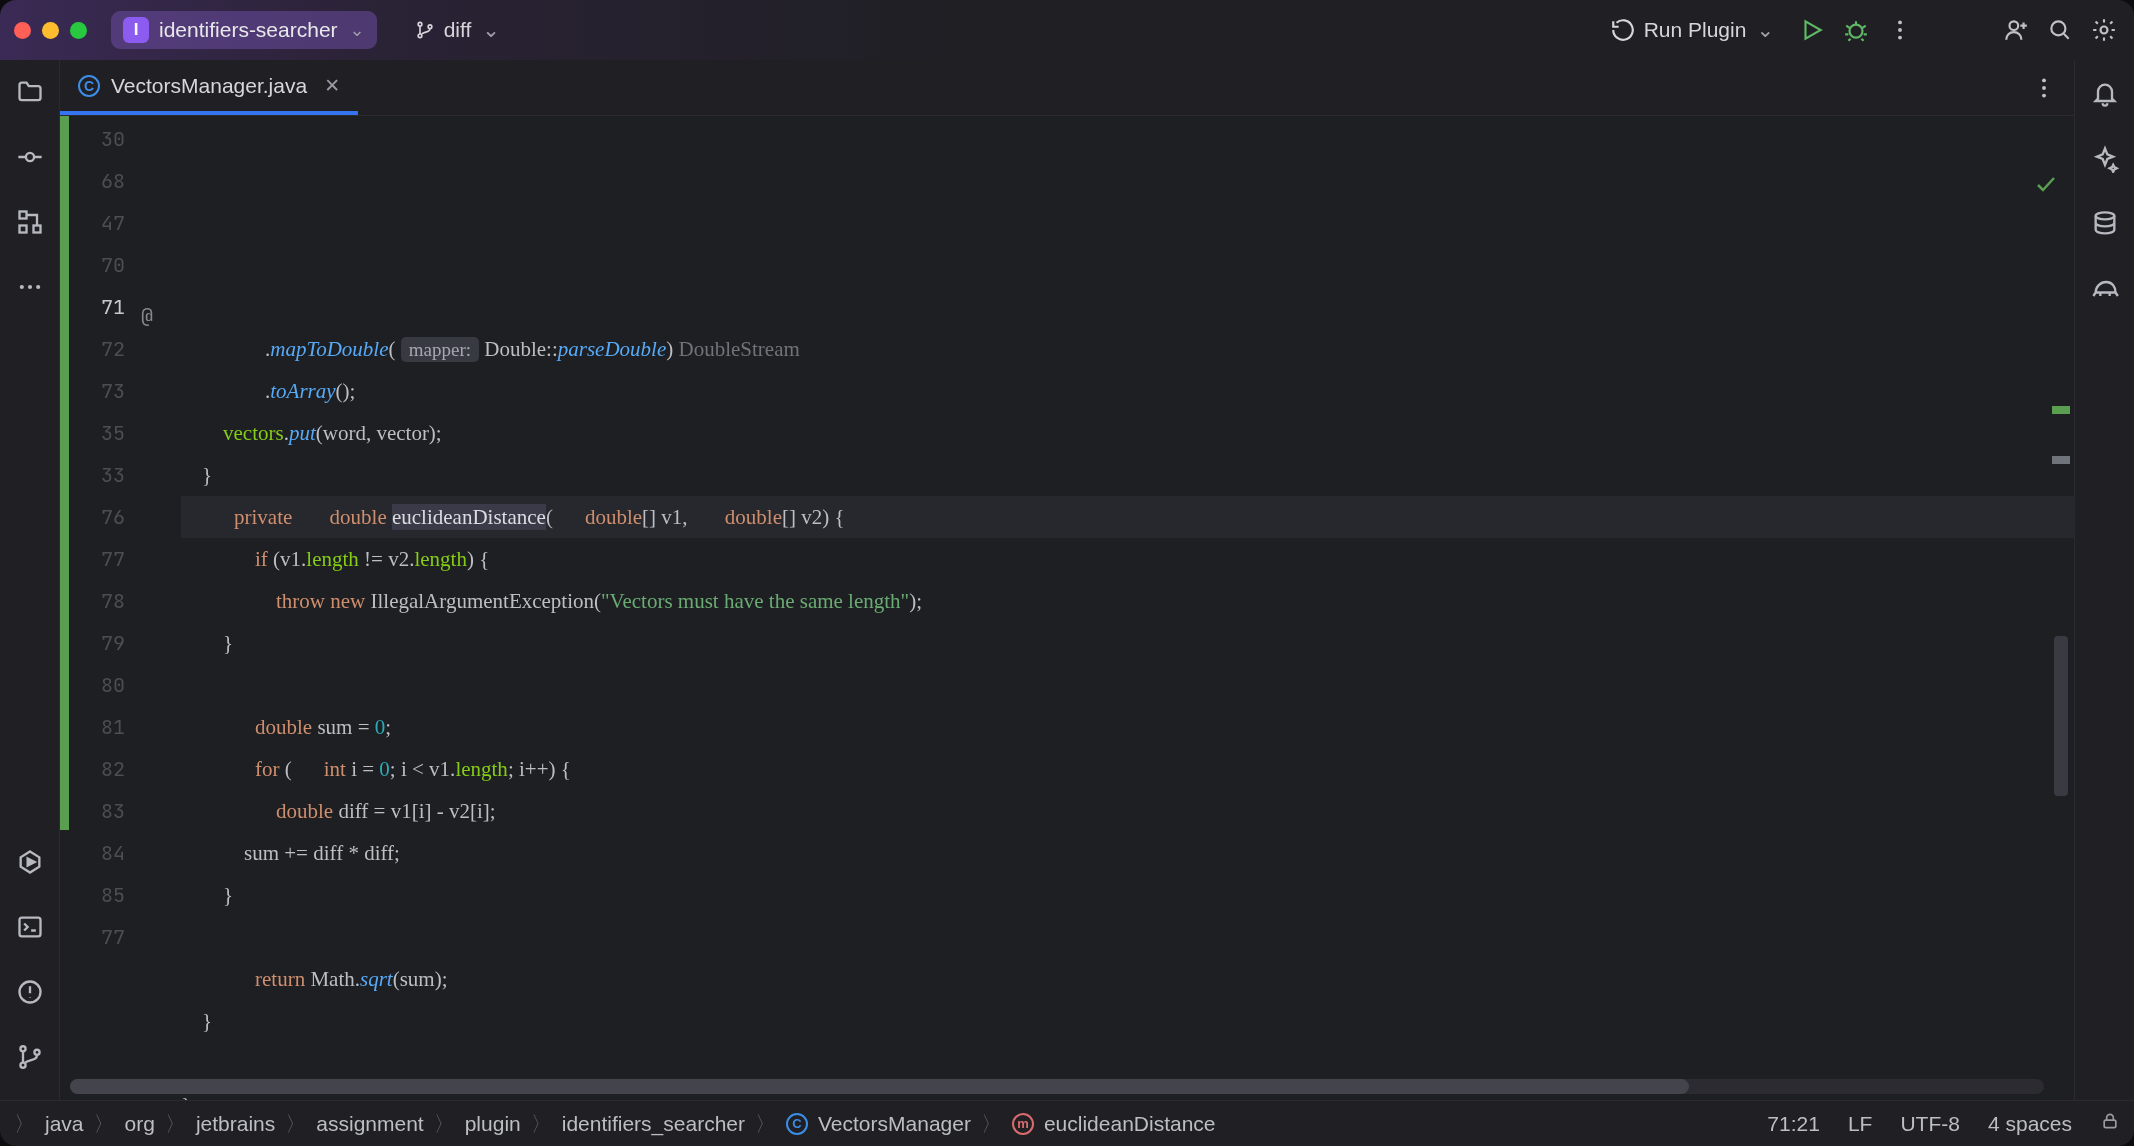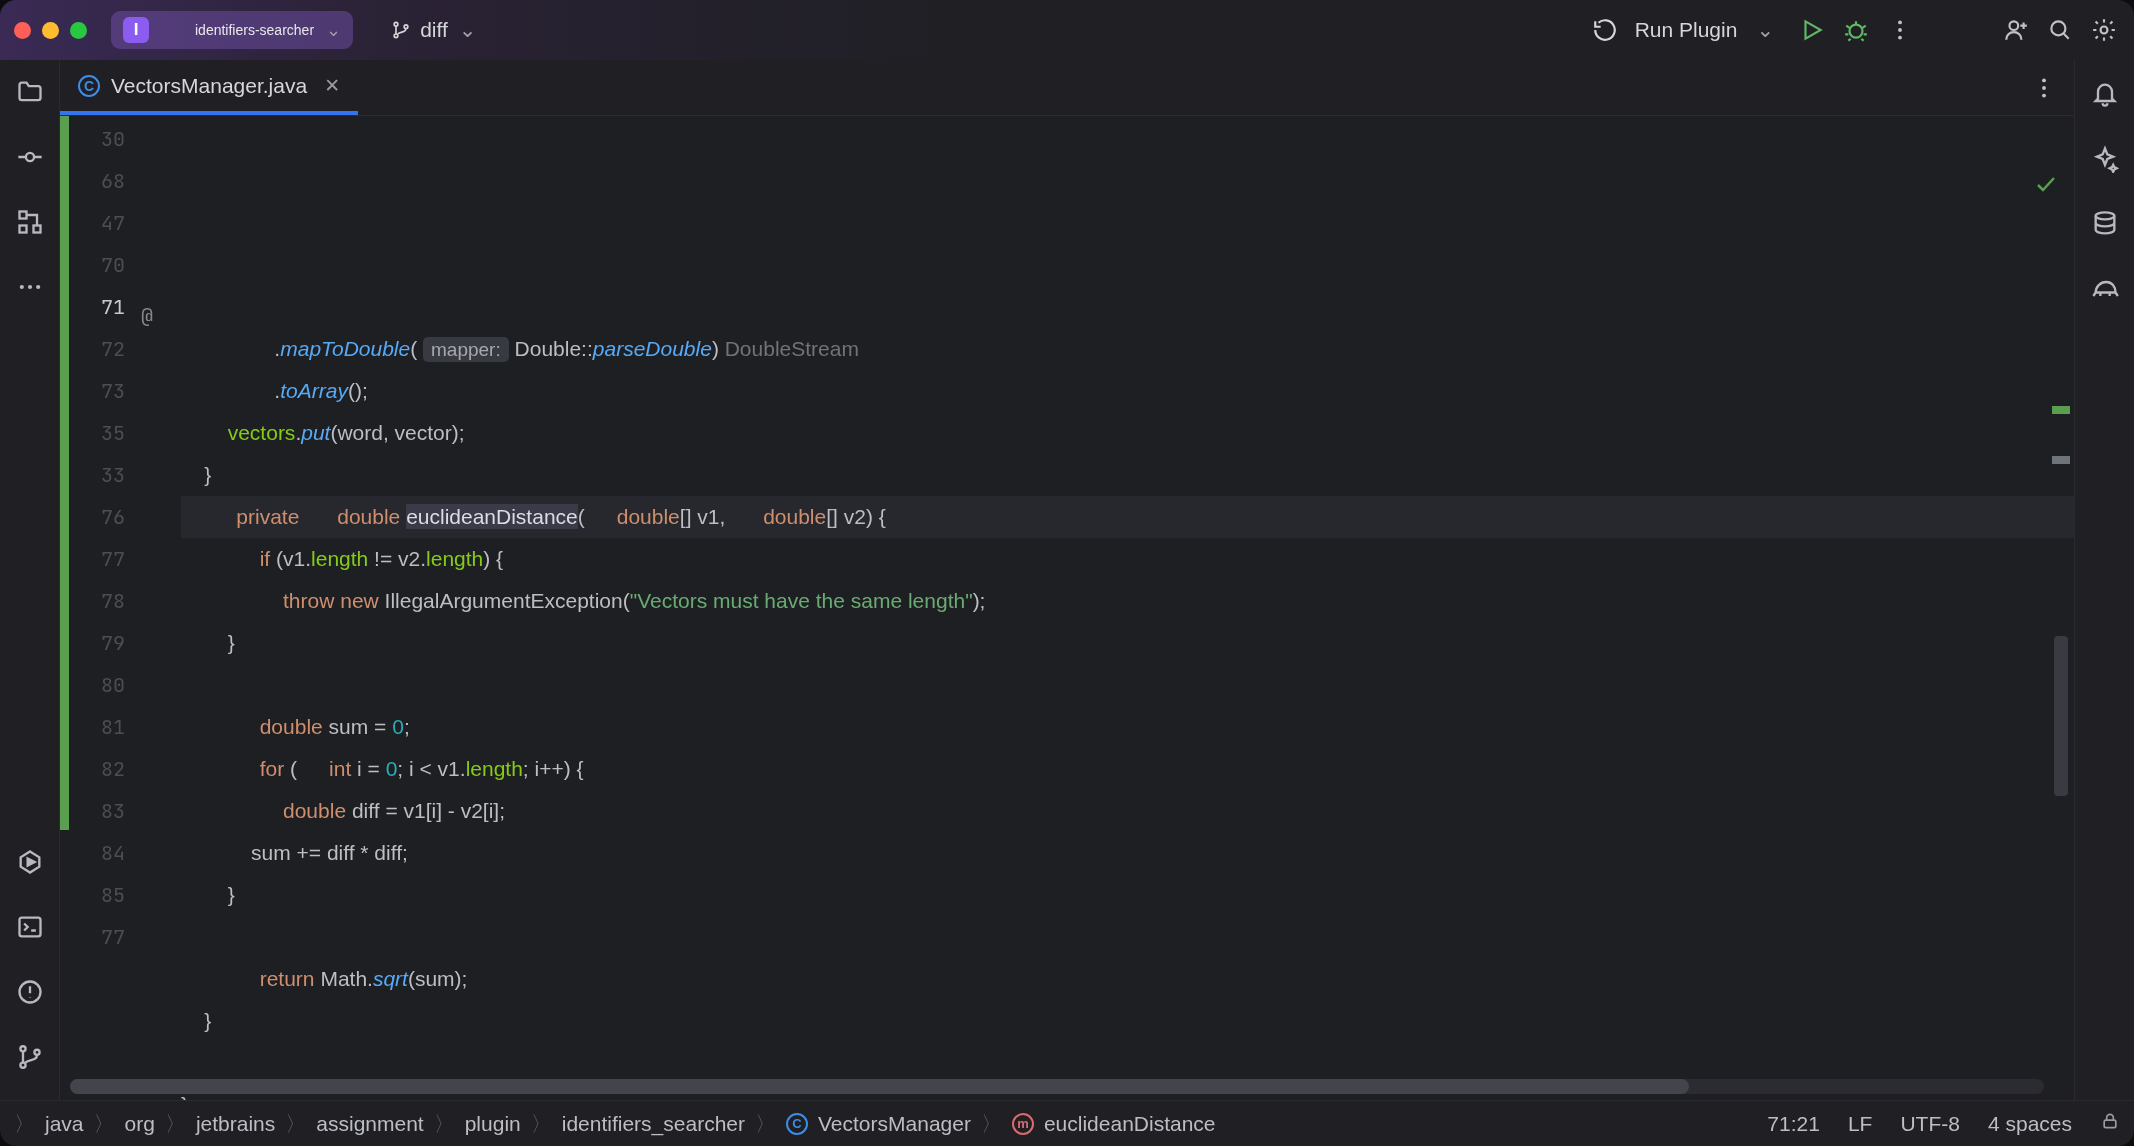--- a/index.html
+++ b/index.html
@@ -34,26 +34,26 @@
   padding: 6px 12px;
   display: flex;
   align-items: center;
   gap: 10px;
 }
 .proj-icon {
   width: 26px; height: 26px; background: #8c5cf0; border-radius: 6px;
   display: flex; align-items: center; justify-content: center;
   font-weight: 700; color: #fff; font-size: 17px;
 }
-.proj-name { font-size: 14px; color: #e8e8ea; margin-left: 36px; }
+.proj-name { font-size: 21px; color: #e8e8ea; }
 .chev { color: #a0a0a8; margin-left: 2px; }
 .branch { display: flex; align-items: center; gap: 9px; margin-left: 26px; color: #d5d5da; font-size: 21px; }
 .branch svg { width: 20px; height: 20px; }
 .spacer { flex: 1; }
-.top-btn { display: flex; align-items: center; gap: 17px; color: #d5d5da; font-size: 21px; padding: 6px 10px; }
+.top-btn { display: flex; align-items: center; gap: 8px; color: #d5d5da; font-size: 21px; padding: 6px 10px; }
 .icon-btn { width: 32px; height: 32px; display: flex; align-items: center; justify-content: center; color: #c0c0c8; }
 .icon-btn svg { width: 26px; height: 26px; }
 .main-row { flex: 1; display: flex; min-height: 0; }
 .left-bar {
   width: 60px; background: #1f1f24;
   display: flex; flex-direction: column; align-items: center;
   padding-top: 18px; gap: 32px;
   border-right: 1px solid #2a2a30;
 }
 .left-bar .bottom { margin-top: auto; display: flex; flex-direction: column; align-items: center; gap: 32px; padding-bottom: 24px; }
@@ -75,21 +75,21 @@
 .vcs-stripe .green-mark { background: #5a9e4f; width: 9px; }
 .gutter {
   width: 70px; text-align: right; padding-right: 14px;
   color: #4d4d55; font-family: "JetBrains Mono","SF Mono",Menlo,monospace; font-size: 20px;
   line-height: 42px; padding-top: 2px; user-select: none;
 }
 .gut-row { height: 42px; position: relative; }
 .gut-row.hl { color: #c8c8d0; }
 .gut-row .at { position:absolute; right:-28px; top:8px; color:#888; font-size:20px; }
 .code {
-  flex: 1; font-family: Liberation Sans, sans-serif; font-size: 21px;
+  flex: 1; font-family: Liberation Serif, serif; font-size: 21px;
   line-height: 42px; white-space: pre; padding-top: 2px; padding-left: 42px;
   overflow: hidden;
   position: relative;
 }
 .code-row { height: 42px; }
 .code-row.hl { background: #26282e; }
 .kw { color: #cf8e6d; margin-left: 32px; }
 .fld { color: #84cc16; }
 .mth { color: #57aaf7; font-style: italic; }
 .mthhl { background: #3a3a48; color: #dcdce2; padding: 1px 0; }

